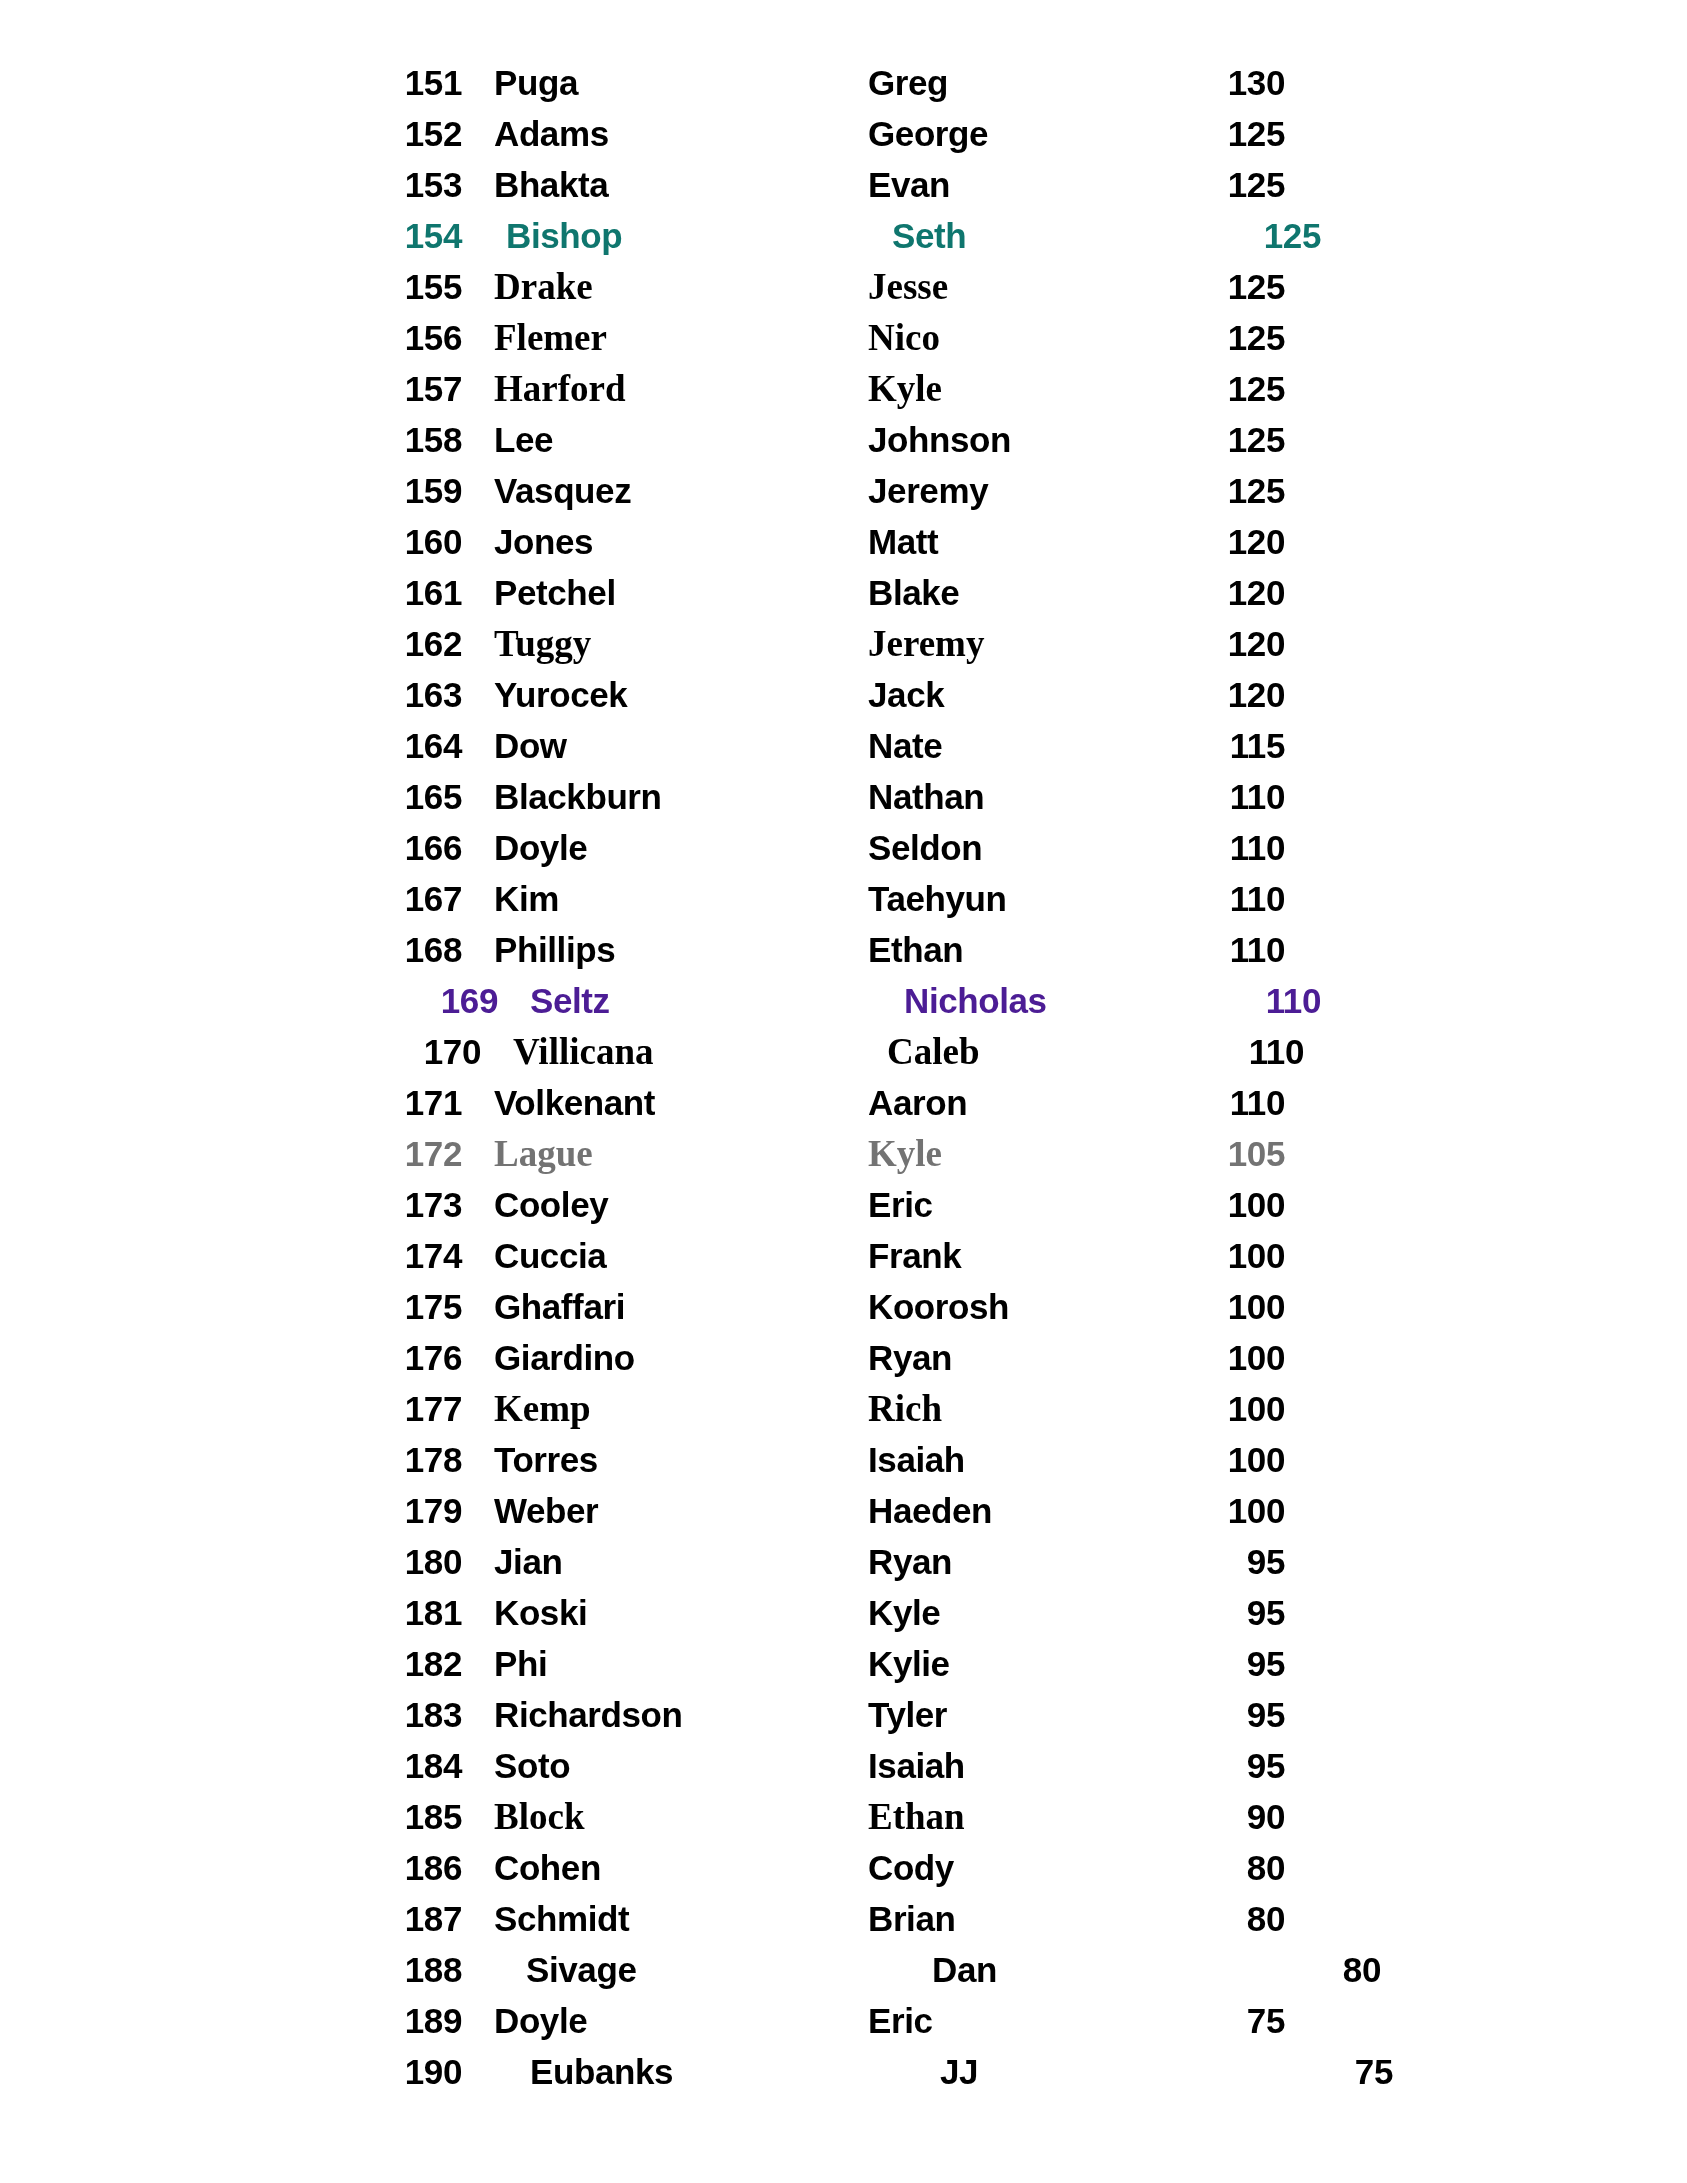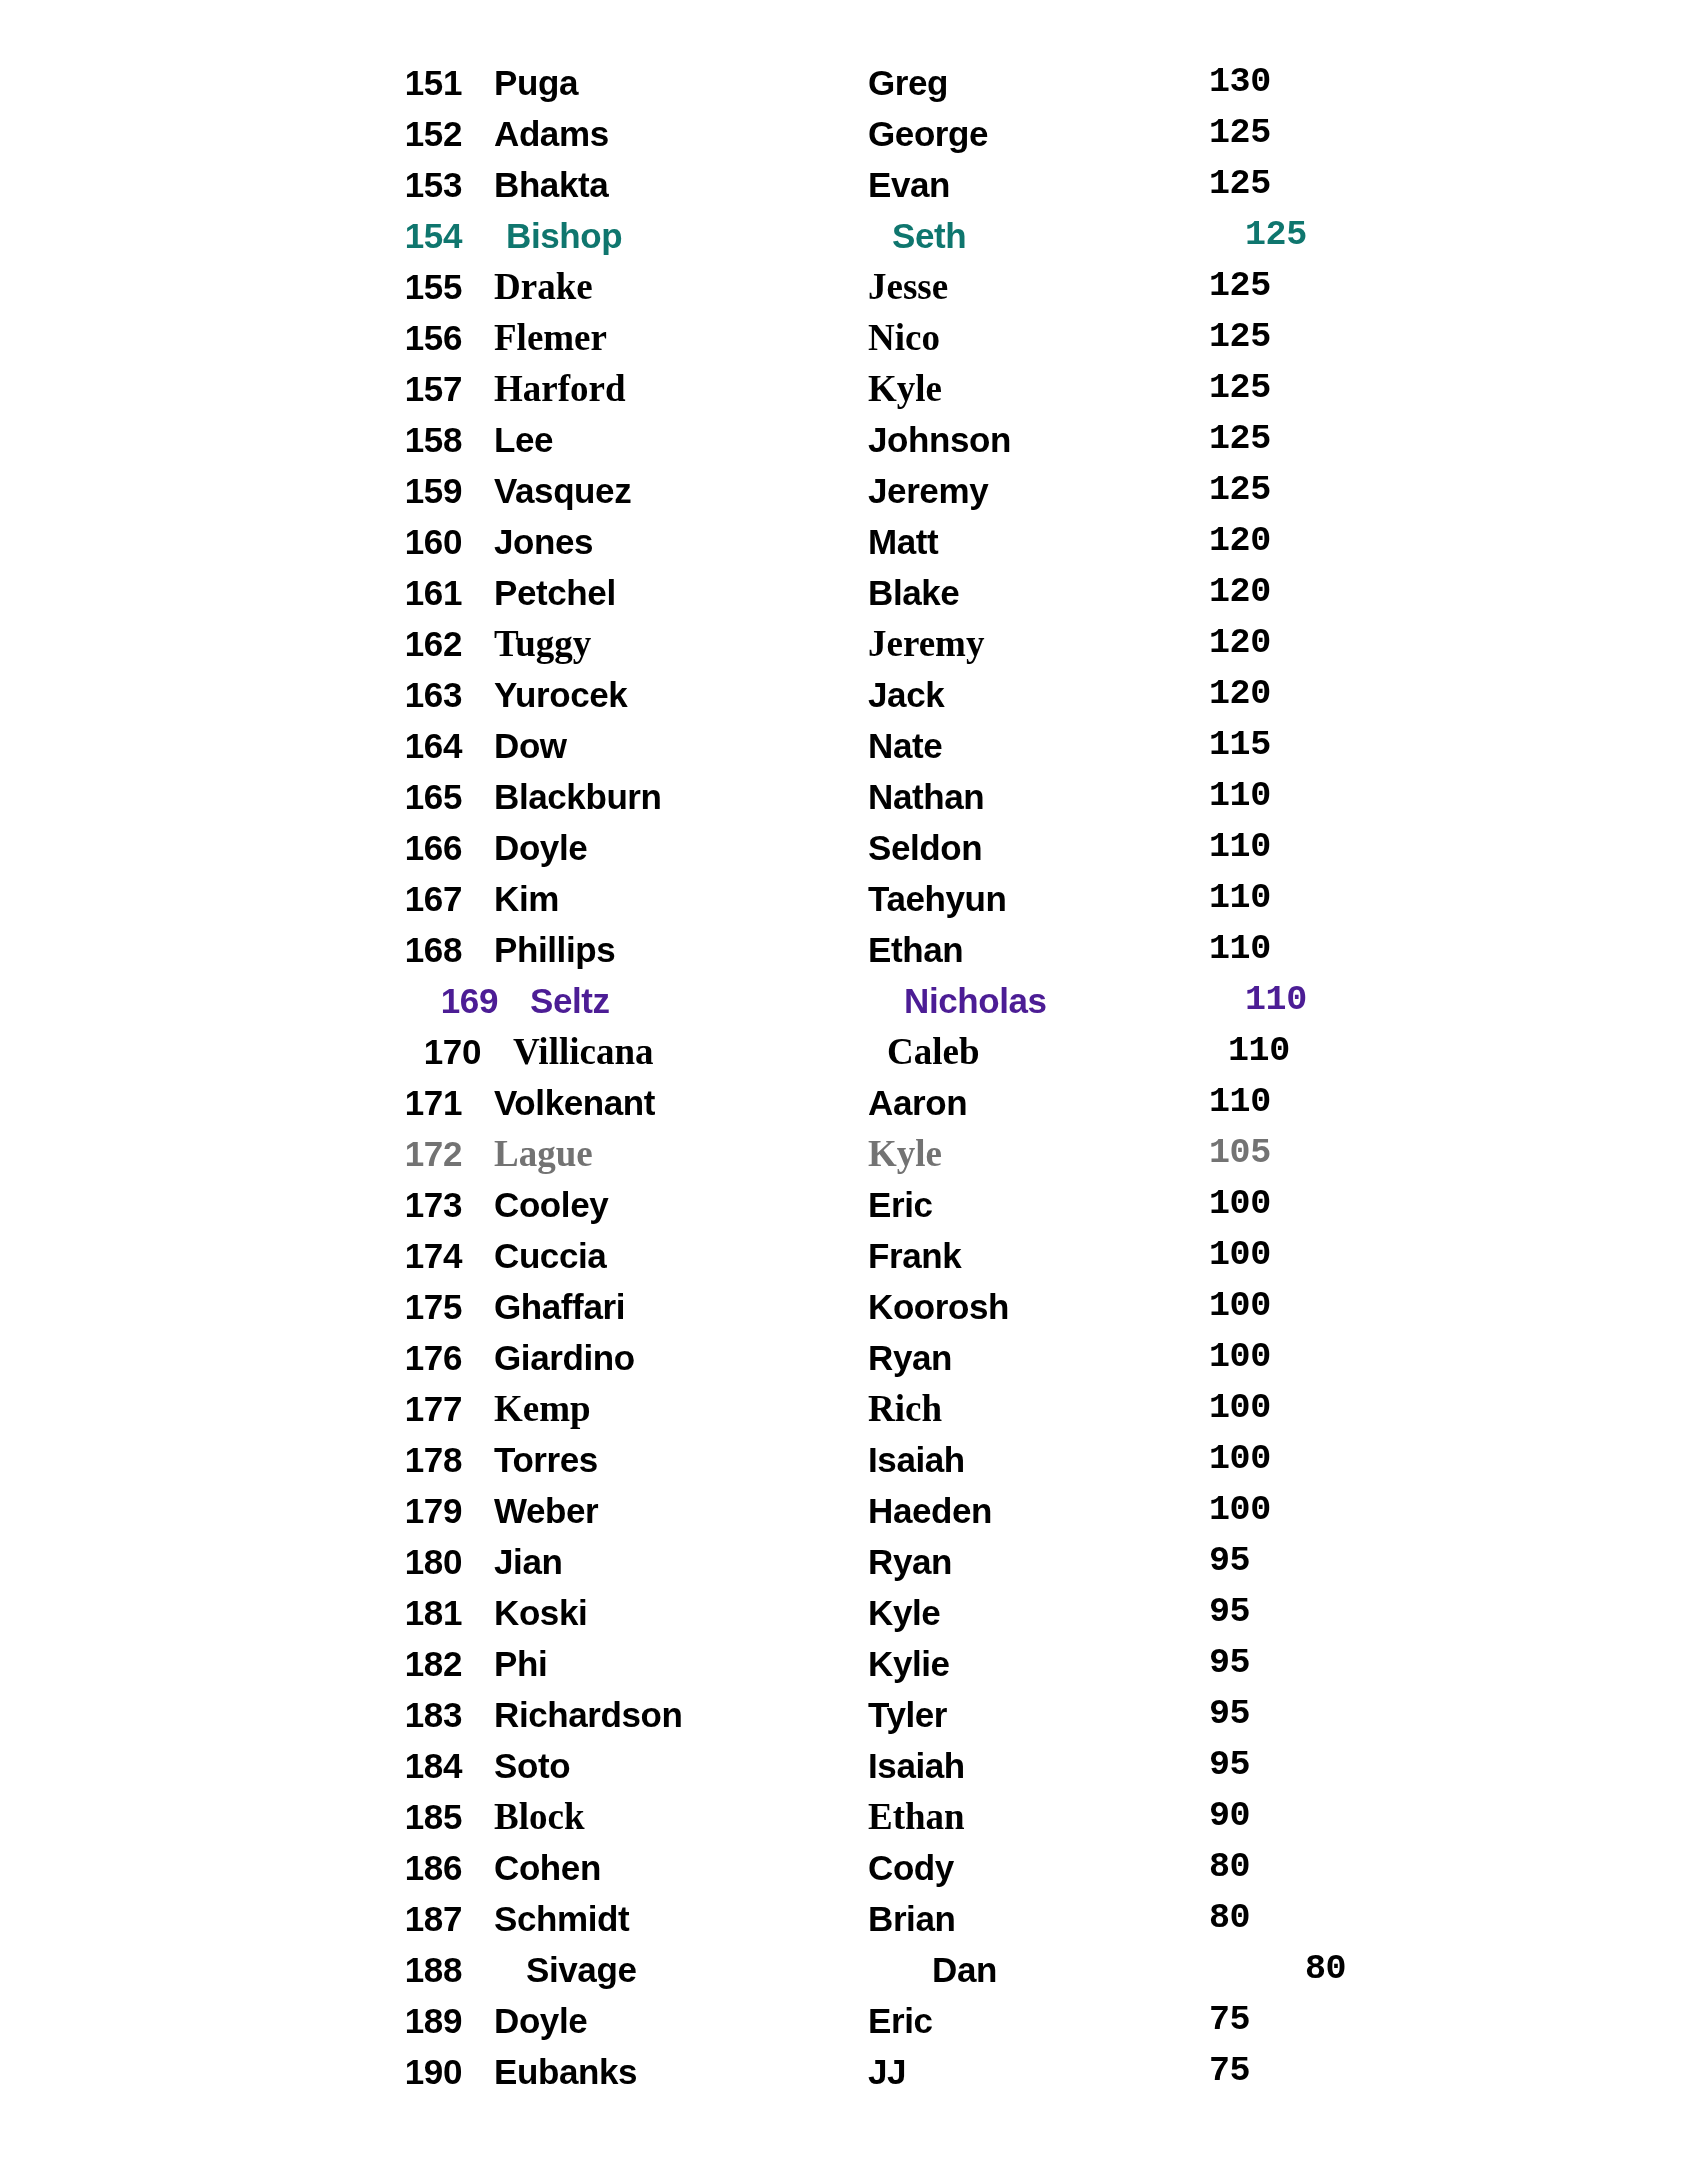--- a/index.html
+++ b/index.html
@@ -33,21 +33,21 @@
   }
   .c-rank {
     text-align: right;
   }
   .c-last {
     padding-left: 32px;
   }
   .c-first {
   }
   .c-points {
-    font-family: Liberation Mono, monospace;
+    text-align: right;
   }
   .row.serif .c-last,
   .row.serif .c-first {
     font-family: "Liberation Serif", serif;
     font-size: 37px;
     letter-spacing: 0;
   }
 </style>
 </head>
 <body>
@@ -281,21 +281,21 @@
         <div class="c-last">Sivage</div>
         <div class="c-first">Dan</div>
         <div class="c-points">80</div>
       </div>
       <div class="row" style="color: rgb(0, 0, 0);">
         <div class="c-rank">189</div>
         <div class="c-last">Doyle</div>
         <div class="c-first">Eric</div>
         <div class="c-points">75</div>
       </div>
-      <div class="row" style="color: rgb(0, 0, 0);">
+      <div class="row" style="color: rgb(0, 0, 0); gap: 36px;">
         <div class="c-rank">190</div>
         <div class="c-last">Eubanks</div>
         <div class="c-first">JJ</div>
         <div class="c-points">75</div>
       </div>
     </div>
 </div>
 
 
 </body></html>

